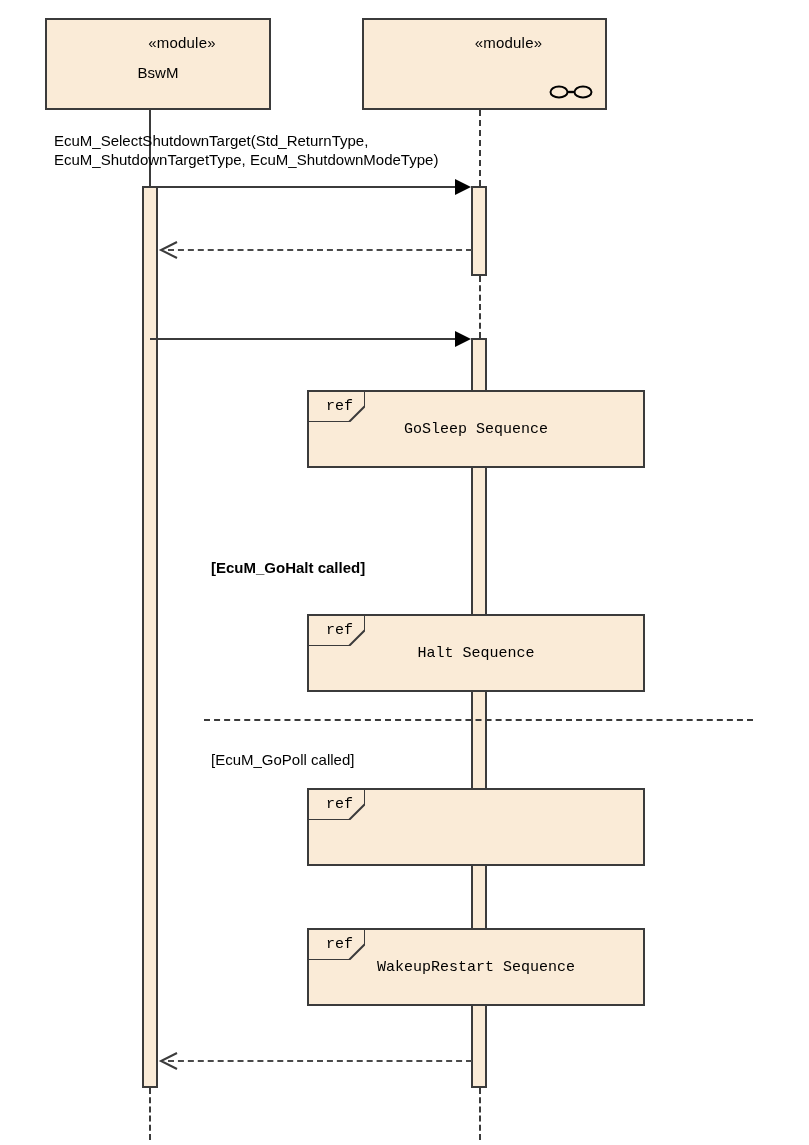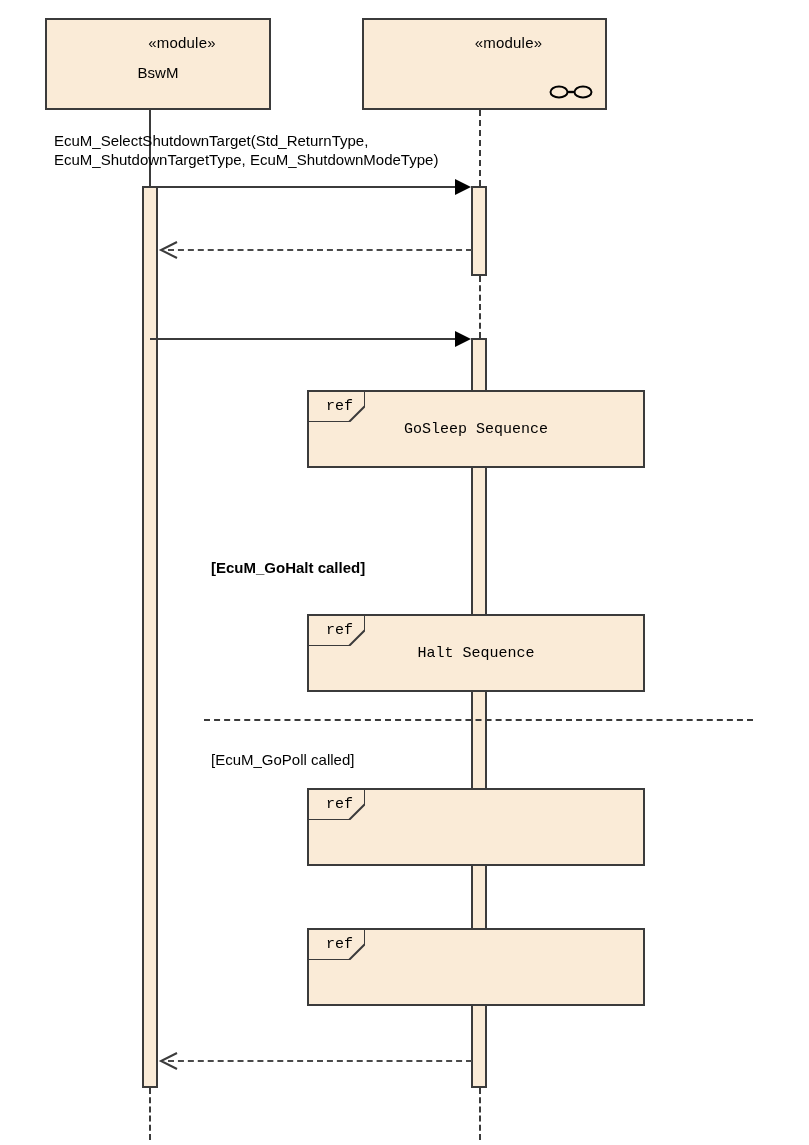--- a/index.html
+++ b/index.html
@@ -223,20 +223,21 @@
       <path d="M0,30 L40,30 L56,14 L56,0" fill="none" stroke="#3b3b3b" stroke-width="2"></path>
     </svg>
     <span class="tab-label" style="position:absolute; left:17px; top:6px; font-size:15px;">ref</span>
   </div>
 
   <div class="ref-box" style="left:307px; top:928px; width:338px; height:78px;">
     <svg class="frag-tab" viewBox="0 0 56 30" xmlns="http://www.w3.org/2000/svg">
       <path d="M0,30 L40,30 L56,14 L56,0" fill="none" stroke="#3b3b3b" stroke-width="2"></path>
     </svg>
     <span class="tab-label" style="position:absolute; left:17px; top:6px; font-size:15px;">ref</span>
+    <span class="ref-title">WakeupRestart Sequence</span>
   </div>
 
   <div class="msg-line dashed" style="left:168px; top:1060px; width:304px;"></div>
   <svg class="arrow-open" viewBox="0 0 20 18" xmlns="http://www.w3.org/2000/svg" style="left:158px; top:1052px;">
     <polyline points="19,1 3,9 19,17" fill="none" stroke="#3b3b3b" stroke-width="2"></polyline>
   </svg>
 
 </div>
 
 </body></html>

